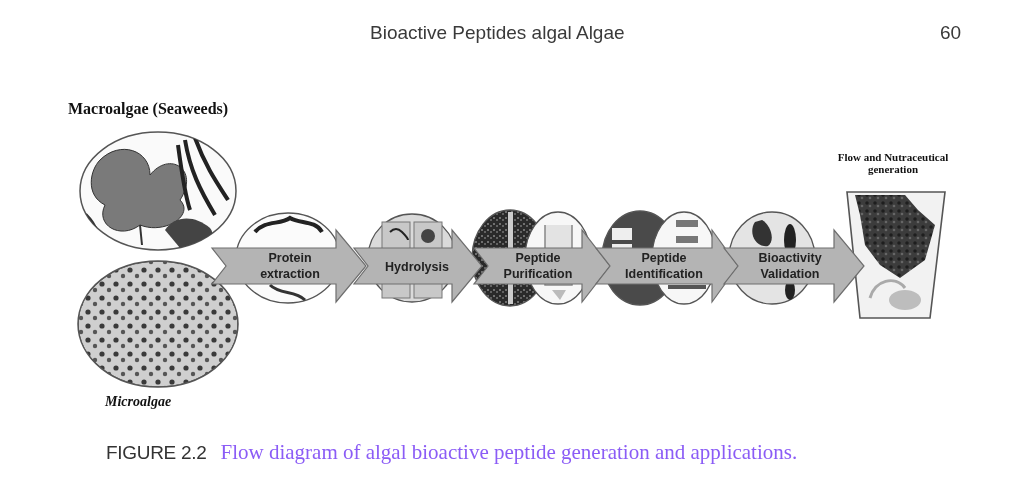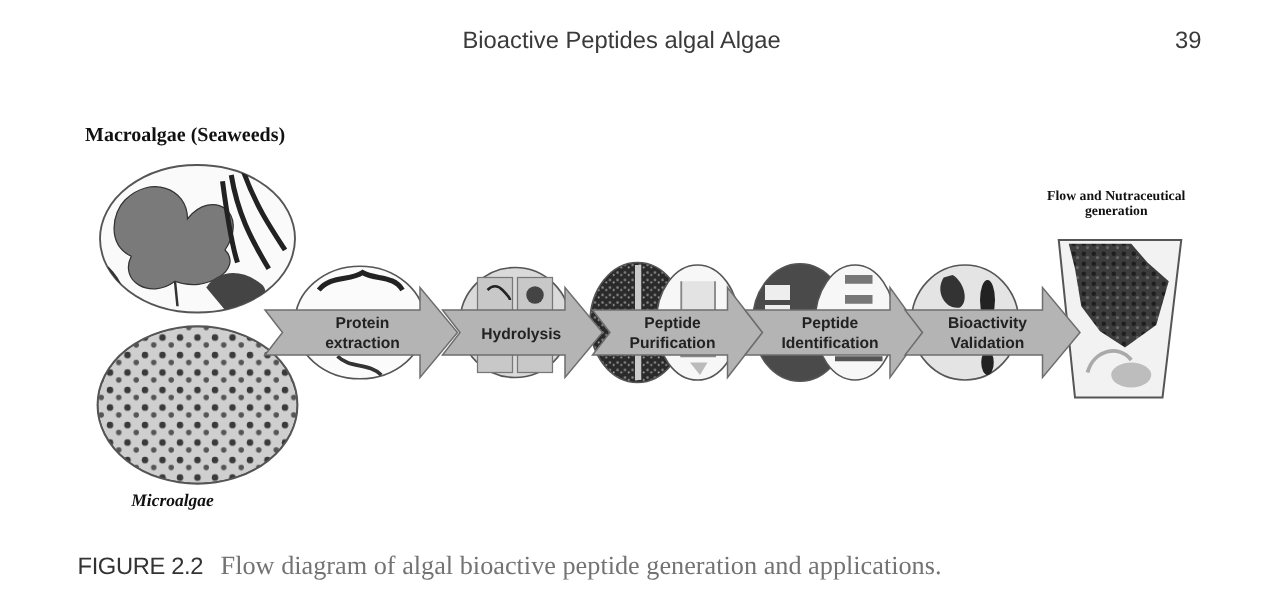--- a/index.html
+++ b/index.html
@@ -2,29 +2,29 @@
 <html><head>
 <meta charset="utf-8">
 <style>
   html, body { margin:0; padding:0; background:#ffffff; }
   body { width:1024px; height:485px; position:relative; overflow:hidden; font-family:"Liberation Sans", sans-serif; color:#333; }
   .running-head { position:absolute; top:22px; left:370px; font-size:19px; color:#3a3a3a; font-family:"Liberation Sans", sans-serif; }
   .page-num { position:absolute; top:22px; left:940px; font-size:19px; color:#3a3a3a; }
   .figure { position:absolute; left:0; top:0; width:889px; height:420px; }
   .lbl-serif { position:absolute; font-family:"Liberation Serif", serif; font-weight:bold; color:#111; }
   .caption { position:absolute; top:440px; left:62px; font-size:20px; color:#222; white-space:nowrap; }
-  .caption .num { font-family:"Liberation Sans", sans-serif; font-size:19px; letter-spacing:-0.3px; margin-right:14px; color:#333; }
-  .caption .txt { font-family:"Liberation Serif", serif; font-size:21px; color:#737373; }
+  .caption .num { font-family:"Liberation Sans", sans-serif; font-size:19px; letter-spacing:-0.3px; margin-right:14px; color:#333;margin-left:44px; }
+  .caption .txt { font-family:"Liberation Serif", serif; font-size:21px; color:#8b5cf6; }
   svg text { font-family:"Liberation Sans", sans-serif; font-weight:bold; }
 </style>
 </head>
 <body>
 
 <div class="running-head">Bioactive Peptides algal Algae</div>
-<div class="page-num">39</div>
+<div class="page-num">60</div>
 
 <div class="figure">
   <div class="lbl-serif" style="left:68px;top:100px;font-size:16px;">Macroalgae (Seaweeds)</div>
   <div class="lbl-serif" style="left:105px;top:394px;font-size:14px;font-style:italic;">Microalgae</div>
   <div class="lbl-serif" style="left:828px;top:151px;font-size:11px;text-align:center;width:130px;">
     <div>Flow and Nutraceutical</div>
     <div>generation</div>
   </div>
 
   <svg width="1024" height="420" style="position:absolute;left:0;top:0;">

